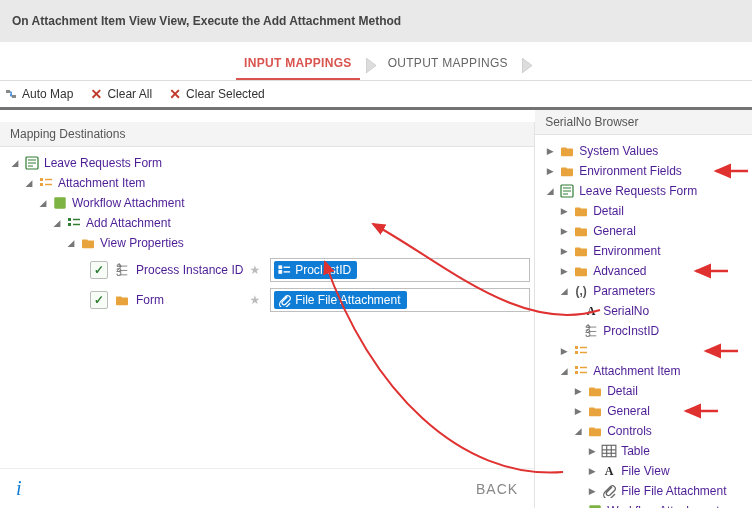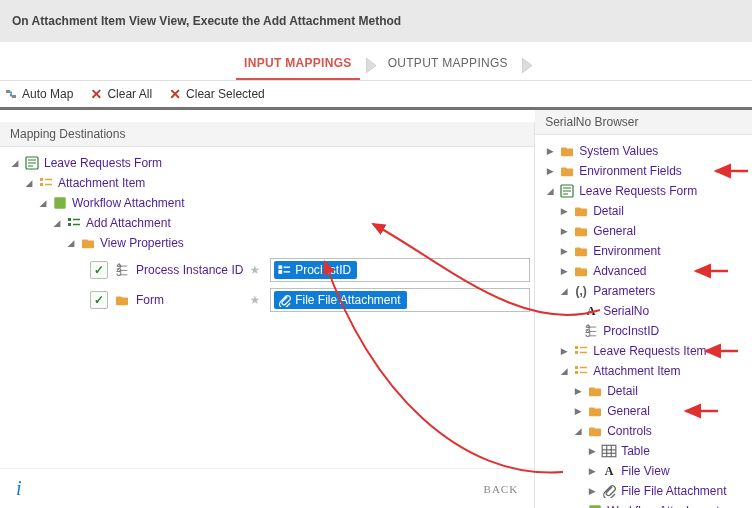--- a/index.html
+++ b/index.html
@@ -43,21 +43,21 @@
 .prop-row { display: flex; align-items: center; height: 26px; gap: 6px; }
 .chk { width: 18px; height: 18px; border: 1px solid #bbb; border-radius: 2px; display: inline-flex; align-items: center; justify-content: center; color: #2e7d32; background: #f7fcf7; }
 .chk.checked::after { content: "✓"; font-size: 12px; font-weight: bold; }
 .star { color: #bbb; margin-left: auto; margin-right: 4px; }
 .field { flex: 0 0 260px; height: 24px; border: 1px solid #bfbfbf; background: #fff; display: flex; align-items: center; padding: 2px 3px; }
 .chip { display: inline-flex; align-items: center; gap: 4px; background: #0f7dd6; color: #fff; padding: 2px 6px 2px 4px; border-radius: 2px; font-size: 11px; }
 .chip .cic { width: 13px; height: 13px; display: inline-flex; align-items: center; justify-content: center; }
 
 .footer { display:flex; align-items:center; justify-content:space-between; padding: 8px 16px; border-top:1px solid #eee; }
 .info-i { font-style: italic; font-family: Georgia, serif; font-size: 20px; color: #0f7dd6; }
-.back { color:#888; letter-spacing:1px; font-size:11px;font-family:Liberation Serif, serif; }
+.back { color:#888; letter-spacing:1px; font-size:14px; }
 
 .arrows { position:absolute; inset:0; pointer-events:none; }
 </style>
 </head>
 <body>
 <div class="root">
 
 <svg width="0" height="0" style="position:absolute">
   <defs>
     <g id="i-folder">
@@ -331,21 +331,20 @@
             <span class="lbl">ProcInstID</span>
           </div>
       <div class="node">
             <span class="ind" style="width:14px"></span>
             <span class="tw">▶</span>
             <span class="ic16 ic-view">
               <svg viewBox="0 0 14 14">
                 <use href="#i-list"></use>
               </svg>
             </span>
-            <span class="lbl">Leave Requests Item</span>
           </div>
       <div class="node">
             <span class="ind" style="width:14px"></span>
             <span class="tw">◢</span>
             <span class="ic16 ic-view">
               <svg viewBox="0 0 14 14">
                 <use href="#i-list"></use>
               </svg>
             </span>
             <span class="lbl">Attachment Item</span>

